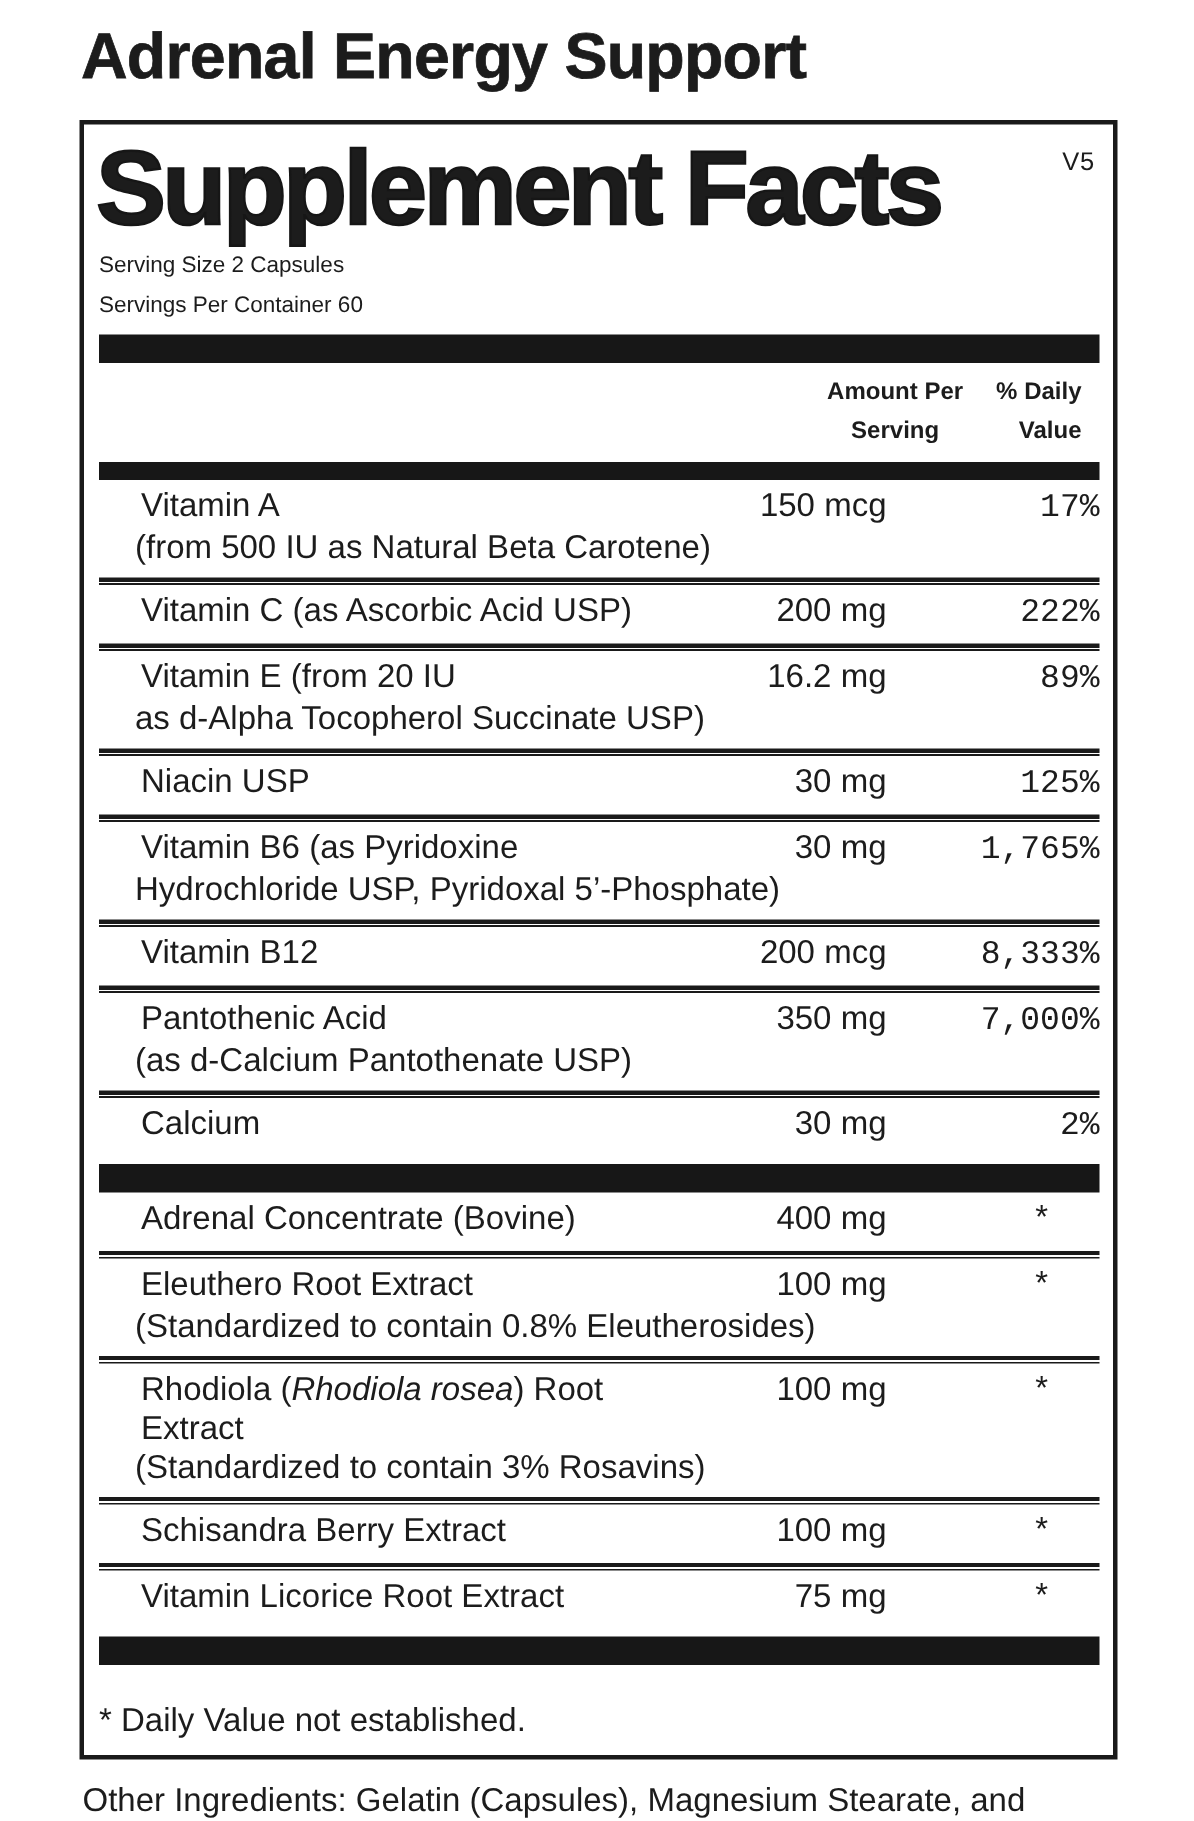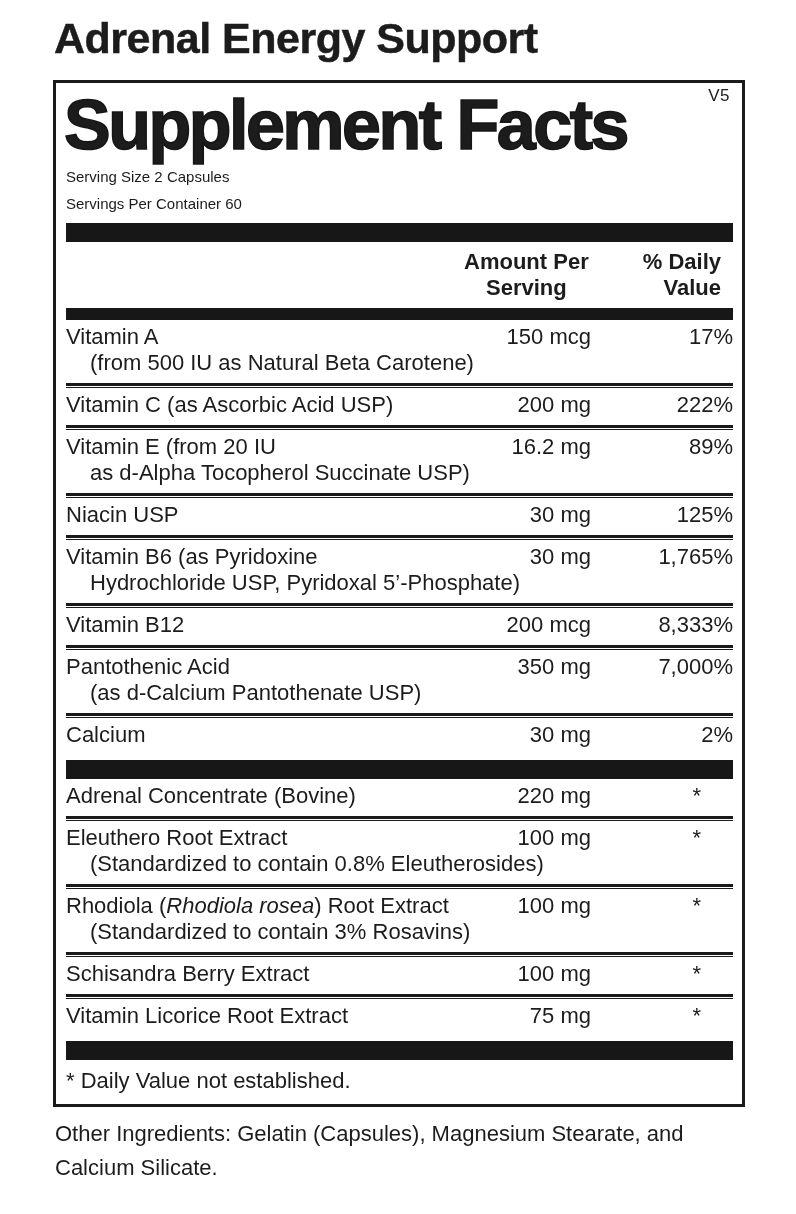--- a/index.html
+++ b/index.html
@@ -19,21 +19,21 @@
   }
 
   .box {
     border:3px solid #1a1a1a;
     width:667px;               
     padding:0 9px 0 10px;
     position:relative;
     background:#fff;
   }
   .version {
-    position:absolute; top:3px; right:12px;
+    position:absolute; top:15px; right:12px;
     font-size:17px; font-weight:400; letter-spacing:0.5px;
   }
   .sf-title {
     font-size:70px; font-weight:700; line-height:1;
     letter-spacing:-2.5px;
     -webkit-text-stroke:1.6px #161616;
     white-space:nowrap;
     margin:7px 0 3px -2px;
   }
   .serving { font-size:15px; line-height:27px; }
@@ -41,44 +41,44 @@
   .bar { background:#171717; }
   .bar-lg { height:19px; }
   .bar-md { height:12px; }
   .bar-top { margin-top:6px; }
   .bar-sect { margin-top:5px; }
 
   .header-row {
     display:flex; justify-content:flex-end; align-items:flex-end;
     gap:22px;
     padding:7px 12px 7px 0;
-    font-size:22px; font-weight:700; line-height:26px;
+    font-size:16px; font-weight:700; line-height:26px;
   }
   .hdr { white-space:pre-line; }
   .hdr-amt { text-align:center; }
-  .hdr-dv  { text-align:right;margin-left:32px; }
+  .hdr-dv  { text-align:right; }
 
   .row { font-size:22px; line-height:26px; padding:4px 0 7px; }
-  .line1 { display:flex; align-items:baseline; }
+  .line1 { display:flex; align-items:baseline;margin-left:28px; }
   .name { flex:1 1 auto; padding-right:4px; }
   .name i { font-style:italic; }
   .amt { flex:0 0 auto; width:130px; text-align:right; white-space:nowrap; }
-  .pct { flex:0 0 auto; width:142px; text-align:right; white-space:nowrap; }
+  .pct { flex:0 0 auto; width:142px; text-align:right; white-space:nowrap;font-family:Liberation Mono, monospace; }
   .pct.ast { width:110px; padding-right:32px; }
   .sub { padding-left:24px; }
 
   .divider {
     height:5px;
     background:linear-gradient(to bottom,
       #1a1a1a 0, #1a1a1a 2.7px,
       #ffffff 2.7px, #ffffff 3.8px,
       #1a1a1a 3.8px, #1a1a1a 5px);
   }
 
-  .footnote { font-size:22px; line-height:26px; padding:8px 0 10px; }
+  .footnote { font-size:22px; line-height:26px; padding:24px 0 10px; }
 
   .other {
     font-size:22px; line-height:34px;
     margin:10px 0 0 2px;
     white-space:pre-line;
   }
 </style>
 </head>
 <body>
 
@@ -175,21 +175,21 @@
           </div>
         </div>
       </div>
 
     <div class="bar bar-lg bar-sect"></div>
 
     <div>
         <div class="row">
           <div class="line1">
             <span class="name">Adrenal Concentrate (Bovine)</span>
-            <span class="amt">220 mg</span>
+            <span class="amt">400 mg</span>
             <span class="pct ast">*</span>
           </div>
         </div>
         <div class="divider"></div>
         <div class="row">
           <div class="line1">
             <span class="name">Eleuthero Root Extract</span>
             <span class="amt">100 mg</span>
             <span class="pct ast">*</span>
           </div>

